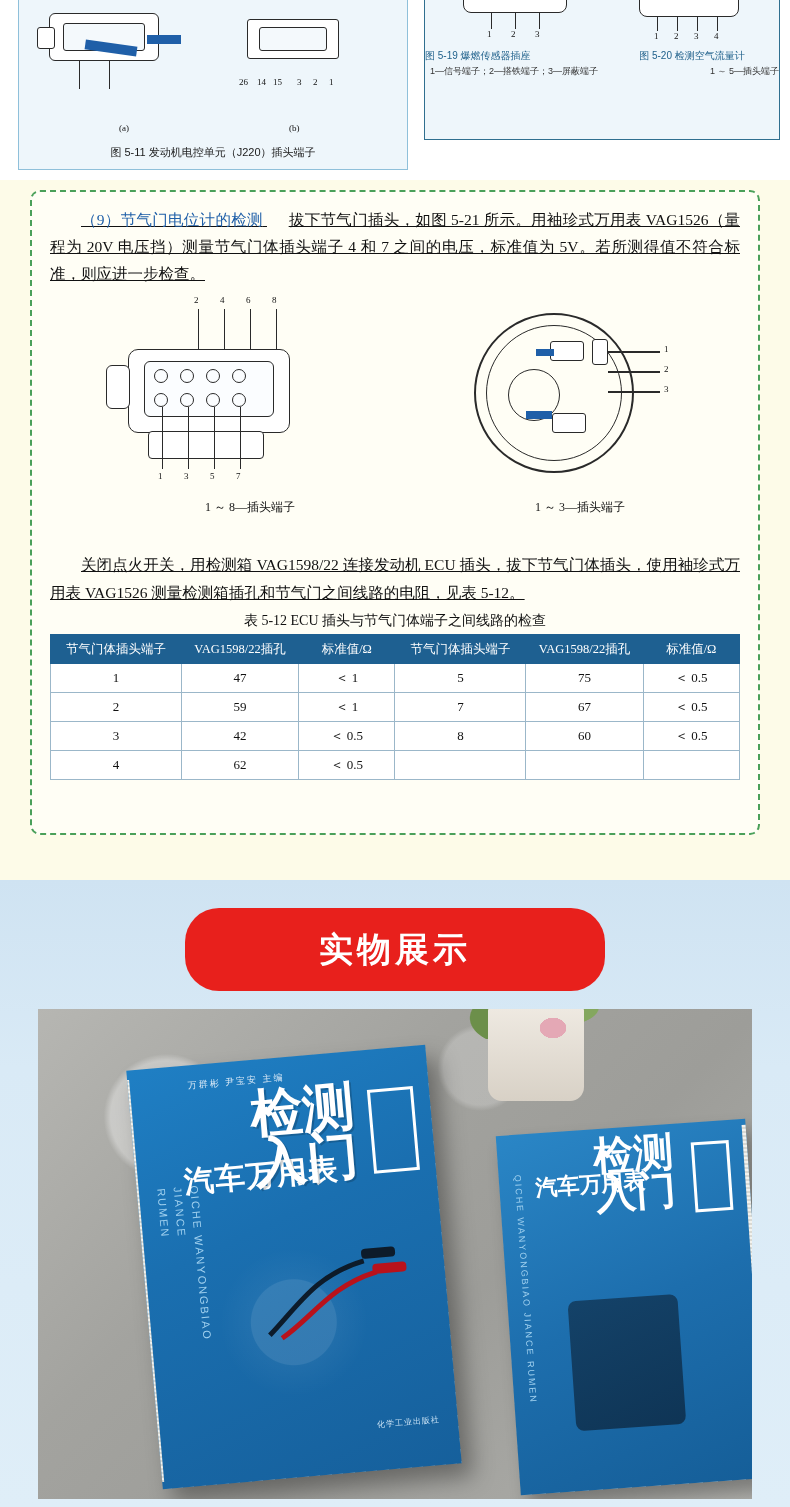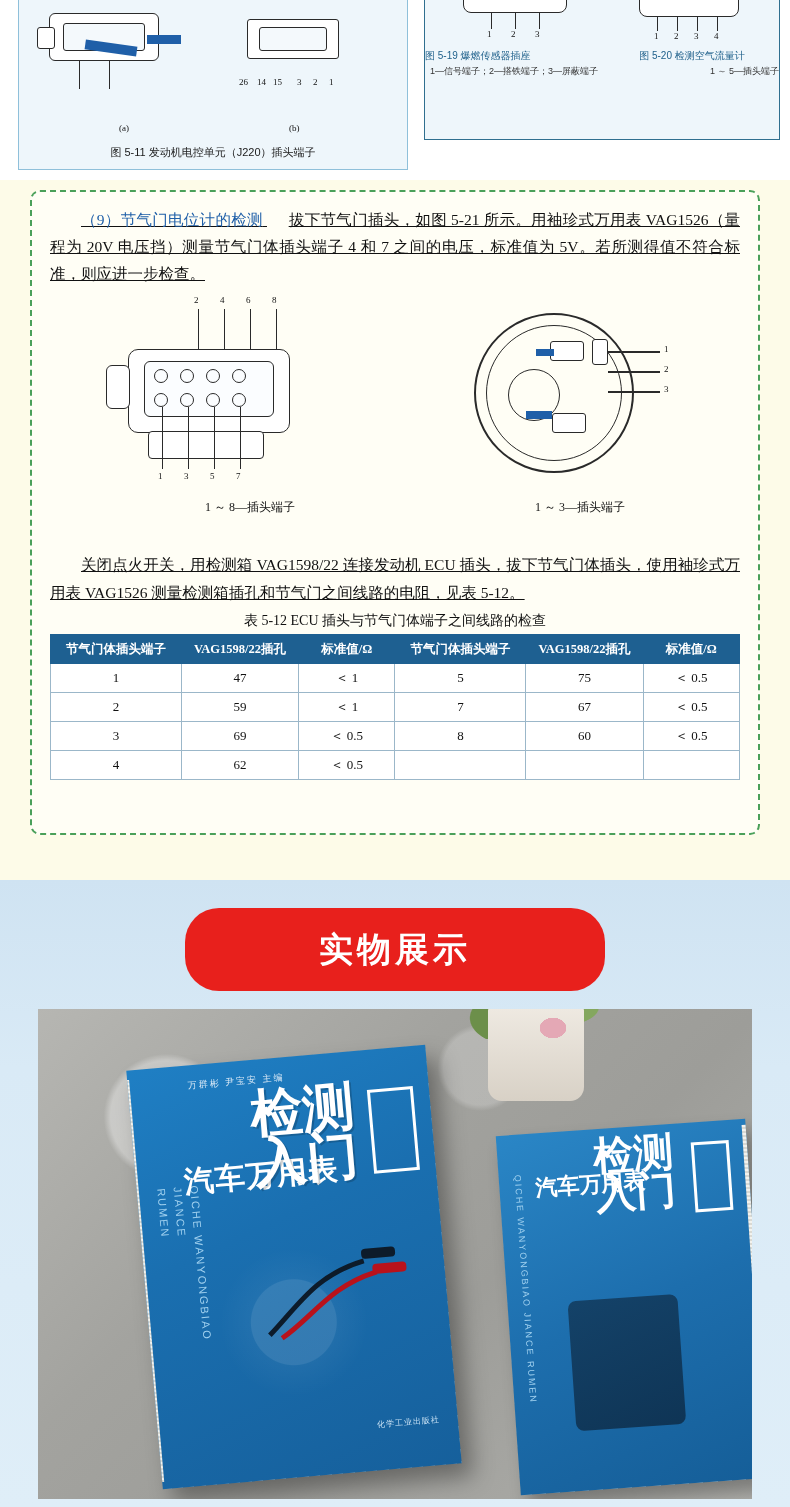--- a/index.html
+++ b/index.html
@@ -124,21 +124,21 @@
   }
   table.data {
     width: 100%;
     border-collapse: collapse;
     font-family: "Liberation Serif", serif;
     font-size: 13px;
   }
   table.data th {
     background: #1e6091;
     color: #fff;
-    font-weight: bold;
+    font-weight: normal;
     padding: 6px 2px;
     border: 1px solid #1e6091;
     line-height: 1.3;
     font-size: 12.5px;
   }
   table.data td {
     border: 1px solid #9bb7c9;
     text-align: center;
     padding: 5px 2px;
     color: #111;
@@ -479,21 +479,21 @@
         <tr>
           <td>2</td>
           <td>59</td>
           <td>＜ 1</td>
           <td>7</td>
           <td>67</td>
           <td>＜ 0.5</td>
         </tr>
         <tr>
           <td>3</td>
-          <td>69</td>
+          <td>42</td>
           <td>＜ 0.5</td>
           <td>8</td>
           <td>60</td>
           <td>＜ 0.5</td>
         </tr>
         <tr>
           <td>4</td>
           <td>62</td>
           <td>＜ 0.5</td>
           <td></td>

